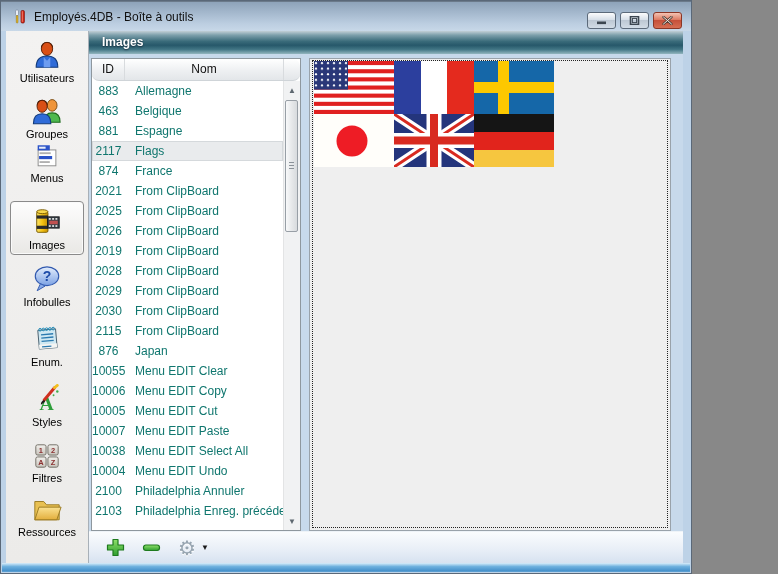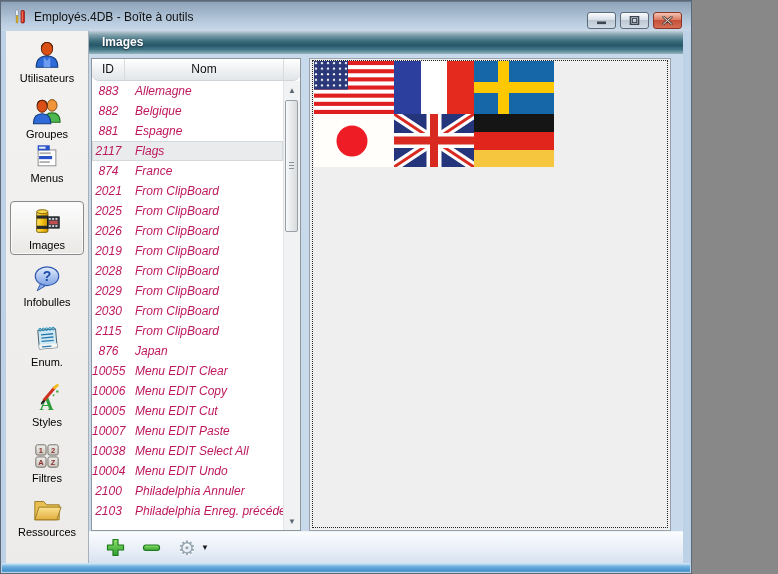--- a/index.html
+++ b/index.html
@@ -38,21 +38,21 @@
   .table-panel { position:absolute; left:2px; top:27px; width:210px; height:473px;
     background:#fff; border:1px solid #8e979e; }
   .thead { display:flex; height:22px; font-size:12px; color:#111;
     background:linear-gradient(#ffffff,#eef0f2 55%,#e3e6e9);
     border-bottom:1px solid #cfd4d8;border-radius:7px; }
   .th { line-height:21px; text-align:center; }
   .th-id { width:33px; border-right:1px solid #d8dbde; }
   .th-nom { flex:1; border-right:1px solid #d8dbde; }
   .th-pad { width:16px; }
   .tbody { position:absolute; left:0; top:22px; right:17px; bottom:0; overflow:hidden; }
-  .trow { display:flex; height:20px; font-size:12px; line-height:20px; color:#be185d;font-style:italic; }
+  .trow { display:flex; height:20px; font-size:12px; line-height:20px; color:#0f766e; }
   .trow.selected { background:#e9ebed; box-shadow:inset 0 0 0 1px #d5d9dc; }
   .cell-id { width:33px; text-align:center; flex-shrink:0; }
   .cell-nom { padding-left:10px; white-space:nowrap; }
   
   .vscroll { position:absolute; top:22px; right:0; bottom:0; width:17px;
     background:#f1f2f3; border-left:1px solid #e3e4e5; }
   .sb-arrow { position:absolute; left:0; right:0; height:14px; display:flex;
     align-items:center; justify-content:center; font-size:8px; color:#5e6870; }
   .sb-up { top:2px; } .sb-down { bottom:2px; }
   .sb-thumb { position:absolute; left:1px; right:2px; top:19px; height:132px;
@@ -286,21 +286,21 @@
         <div class="th th-nom">Nom</div>
         <div class="th th-pad"></div>
       </div>
       <div class="tbody">
 
       <div class="trow">
             <div class="cell-id">883</div>
             <div class="cell-nom">Allemagne</div>
           </div>
           <div class="trow">
-            <div class="cell-id">882</div>
+            <div class="cell-id">463</div>
             <div class="cell-nom">Belgique</div>
           </div>
           <div class="trow">
             <div class="cell-id">881</div>
             <div class="cell-nom">Espagne</div>
           </div>
           <div class="trow selected">
             <div class="cell-id">2117</div>
             <div class="cell-nom">Flags</div>
           </div>

